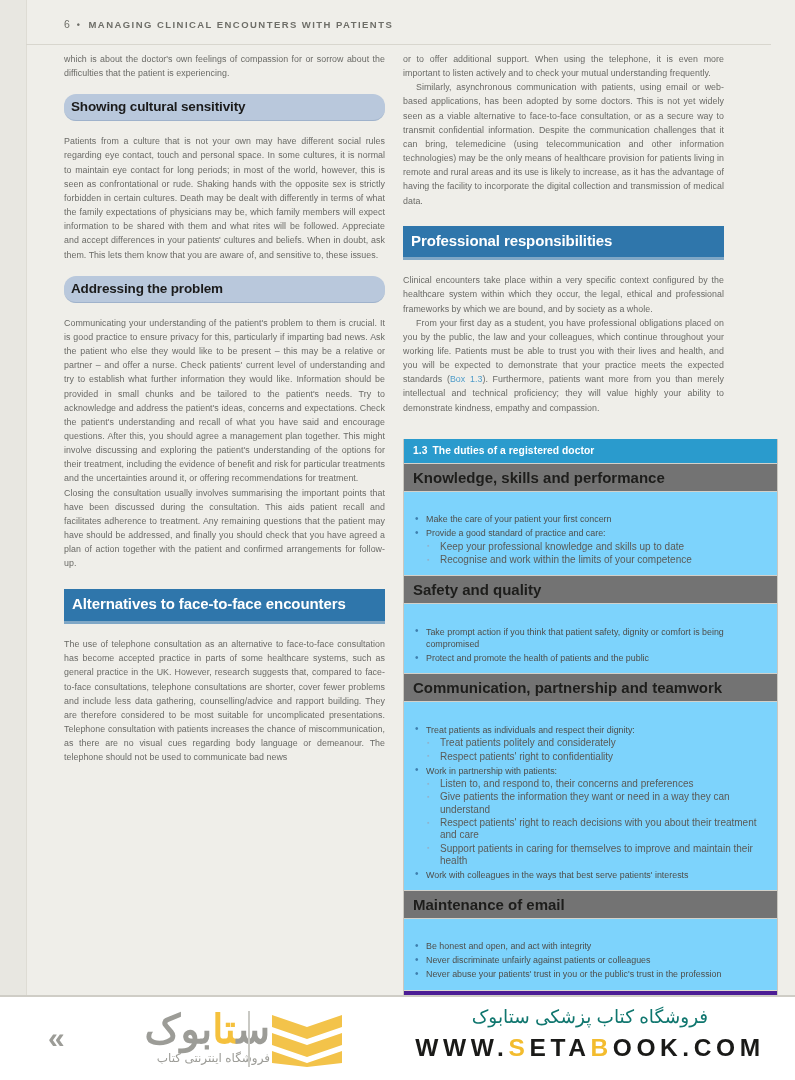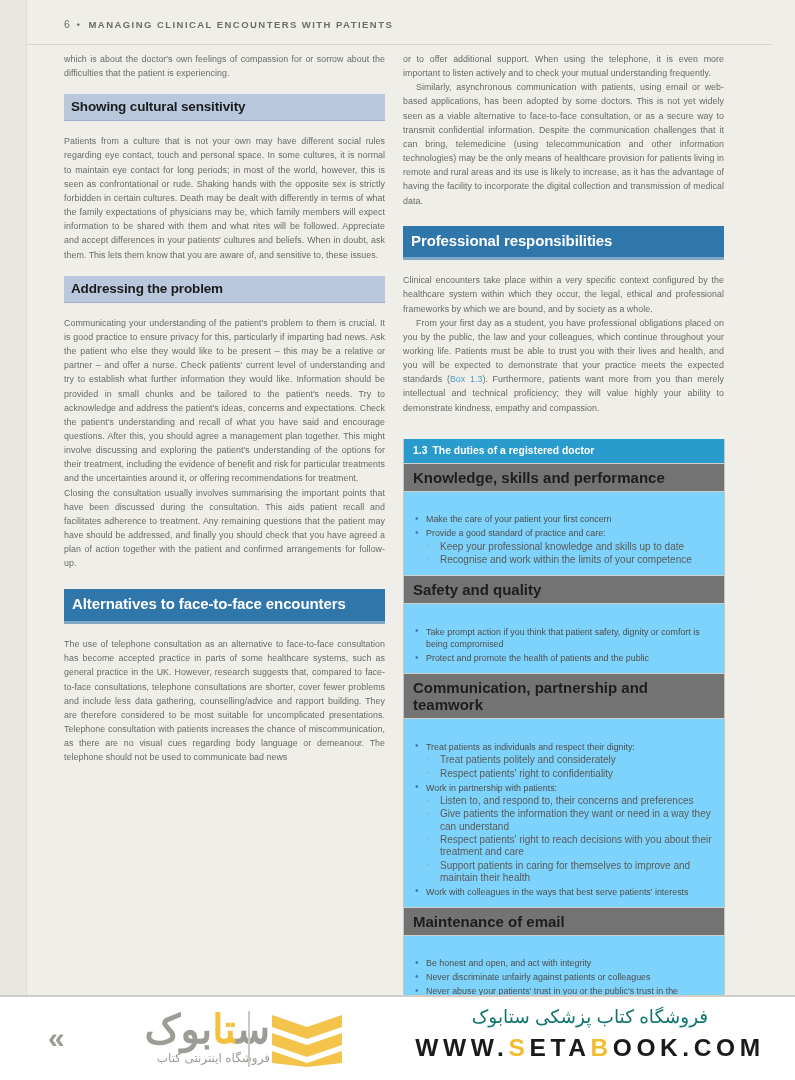--- a/index.html
+++ b/index.html
@@ -67,40 +67,41 @@
   h2.bhead{
     margin:14px 0 13px 0;
     background:#b9c8dc;
     color:#1b1b1b;
     font-size:13.5px;
     font-weight:700;
     letter-spacing:-0.15px;
     padding:5px 7px 6px 7px;
     line-height:15px;
     border-bottom:1px solid #9fb2cb;
+    border-radius:12px;
   }
 
   
   h1.ahead{
     margin:18px 0 13px 0;
     background:#2f76ab;
     color:#ffffff;
     font-size:15px;
     font-weight:700;
     letter-spacing:-0.1px;
     padding:6px 8px 7px 8px;
     line-height:18.5px;
     border-bottom:3px solid #7fa7c6;
   }
   h1.ahead.two-line{ padding-bottom:8px; }
 
   
   .box{
     margin-top:24px;
-    width:322px;
+    width:375px;
     background:#f4f3ef;
     border:1px solid #c9c7c0;
     border-top:none;
   }
   .box-head{
     background:#2a9bcd;
     color:#ffffff;
     font-size:10.3px;
     font-weight:700;
     padding:6px 9px 7px 9px;

